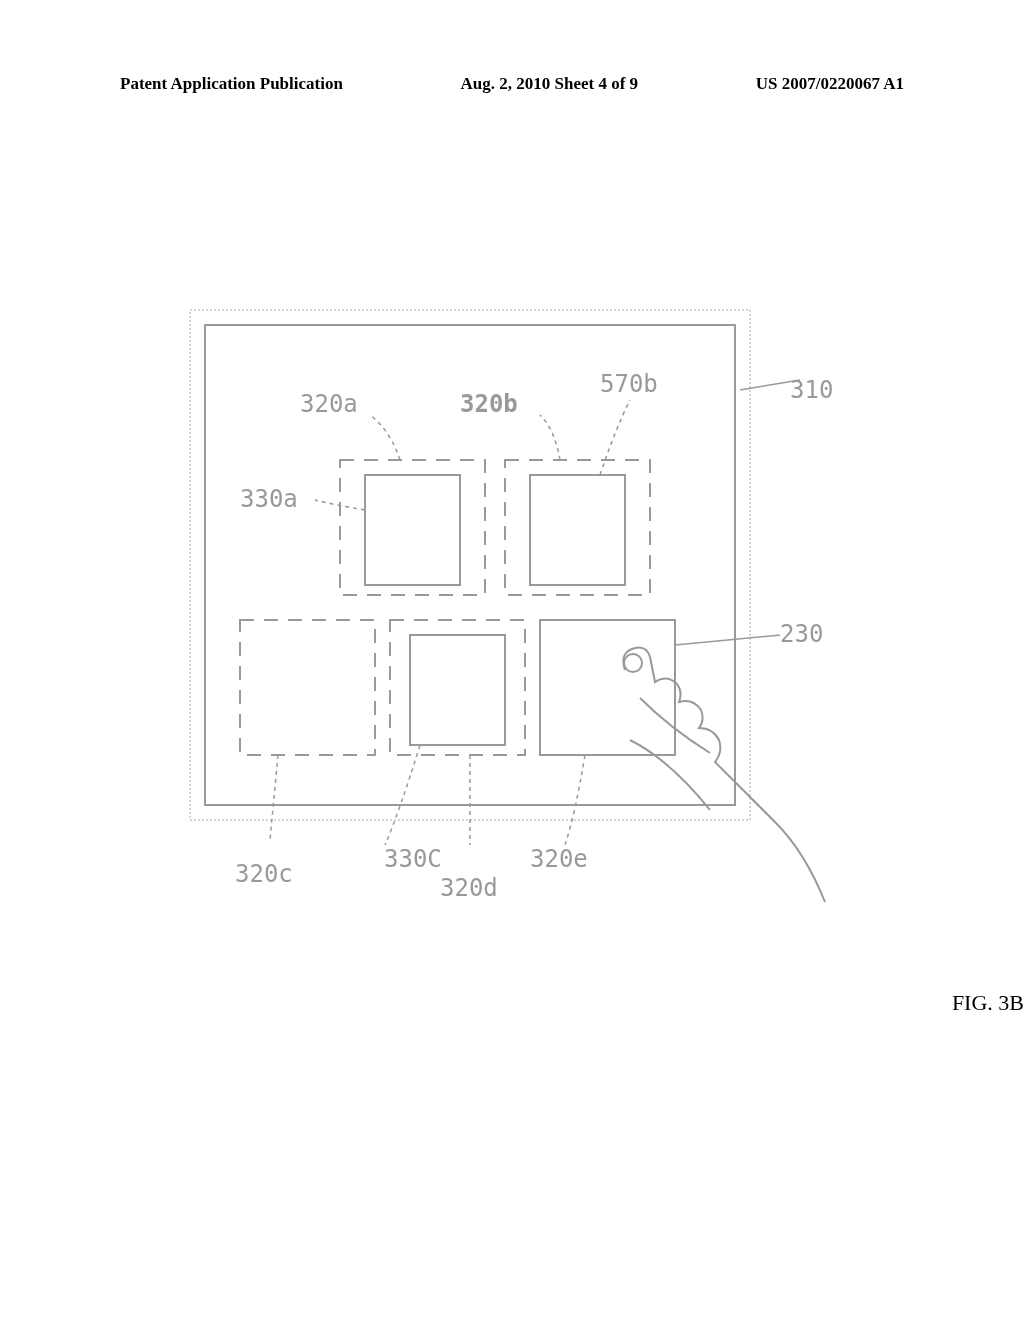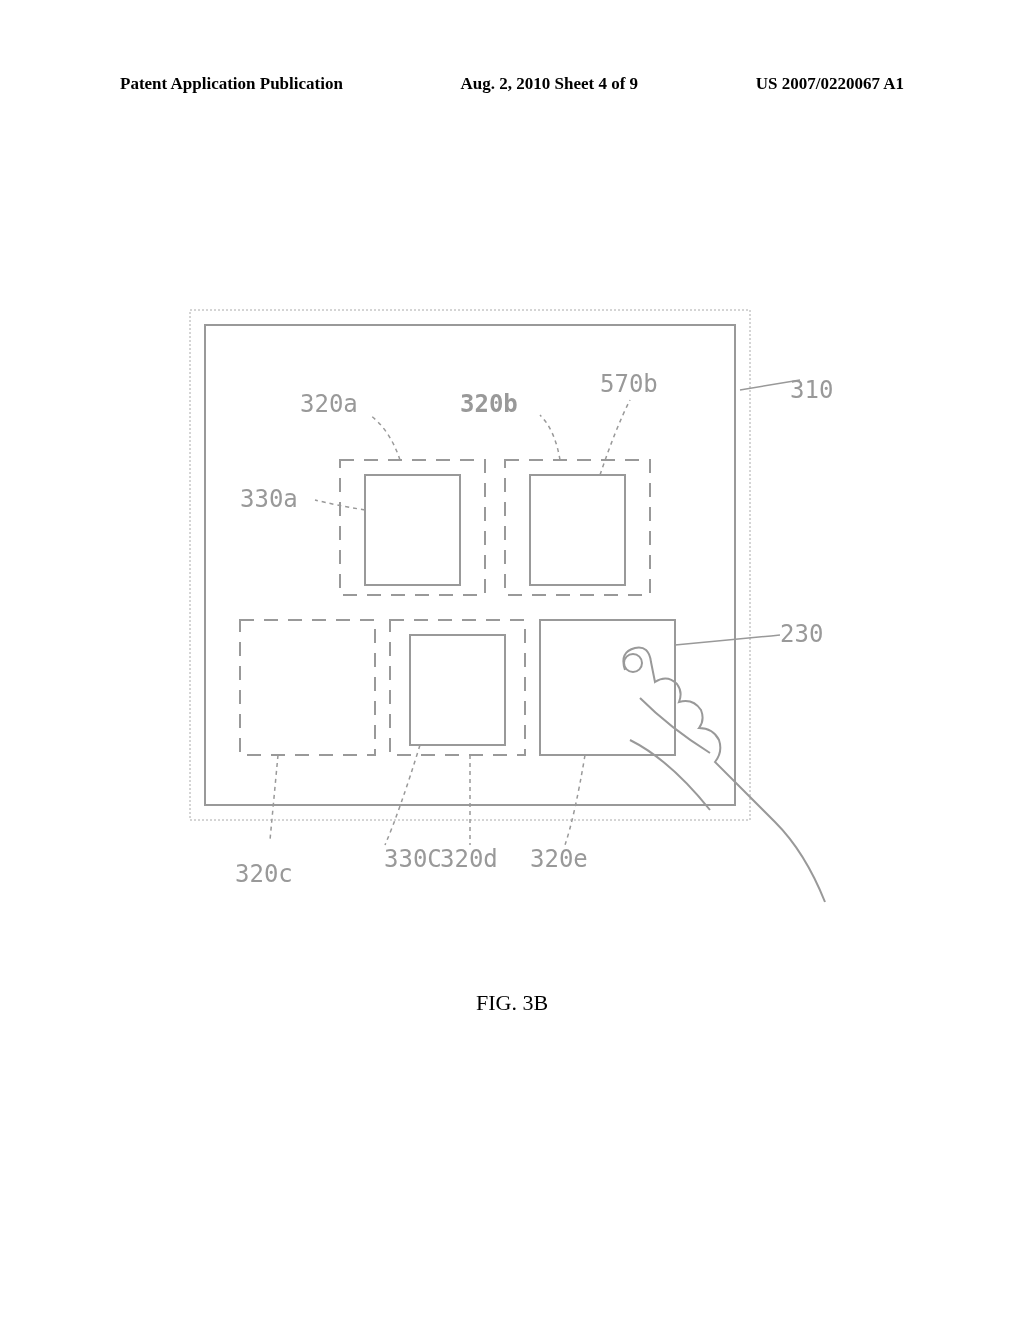--- a/index.html
+++ b/index.html
@@ -31,21 +31,21 @@
     left: 170px;
     width: 680px;
     height: 620px;
   }
 
   .caption {
     position: absolute;
     top: 990px;
     left: 0;
     right: 0;
-    text-align: center;
+    text-align: right;
     font-size: 22px;
     font-family: "Times New Roman", serif;
   }
 
   .label {
     position: absolute;
     font-family: monospace;
     font-size: 24px;
     color: #999;
     white-space: nowrap;
@@ -118,17 +118,17 @@
 
   
   <span class="label" style="left:620px; top:52px;margin-top:24px;">310</span>
   <span class="label" style="left:130px; top:90px;">320a</span>
   <span class="label" style="left:290px; top:90px;font-weight:bold;">320b</span>
   <span class="label" style="left:430px; top:70px;">570b</span>
   <span class="label" style="left:70px;  top:185px;">330a</span>
   <span class="label" style="left:610px; top:320px;">230</span>
   <span class="label" style="left:65px;  top:560px;">320c</span>
   <span class="label" style="left:170px; top:545px;margin-left:44px;">330C</span>
-  <span class="label" style="left:270px; top:545px;">320d</span>
+  <span class="label" style="left:270px; top:574px;">320d</span>
   <span class="label" style="left:360px; top:545px;">320e</span>
 </div>
 
 <div class="caption">FIG. 3B</div>
 
 </body></html>

